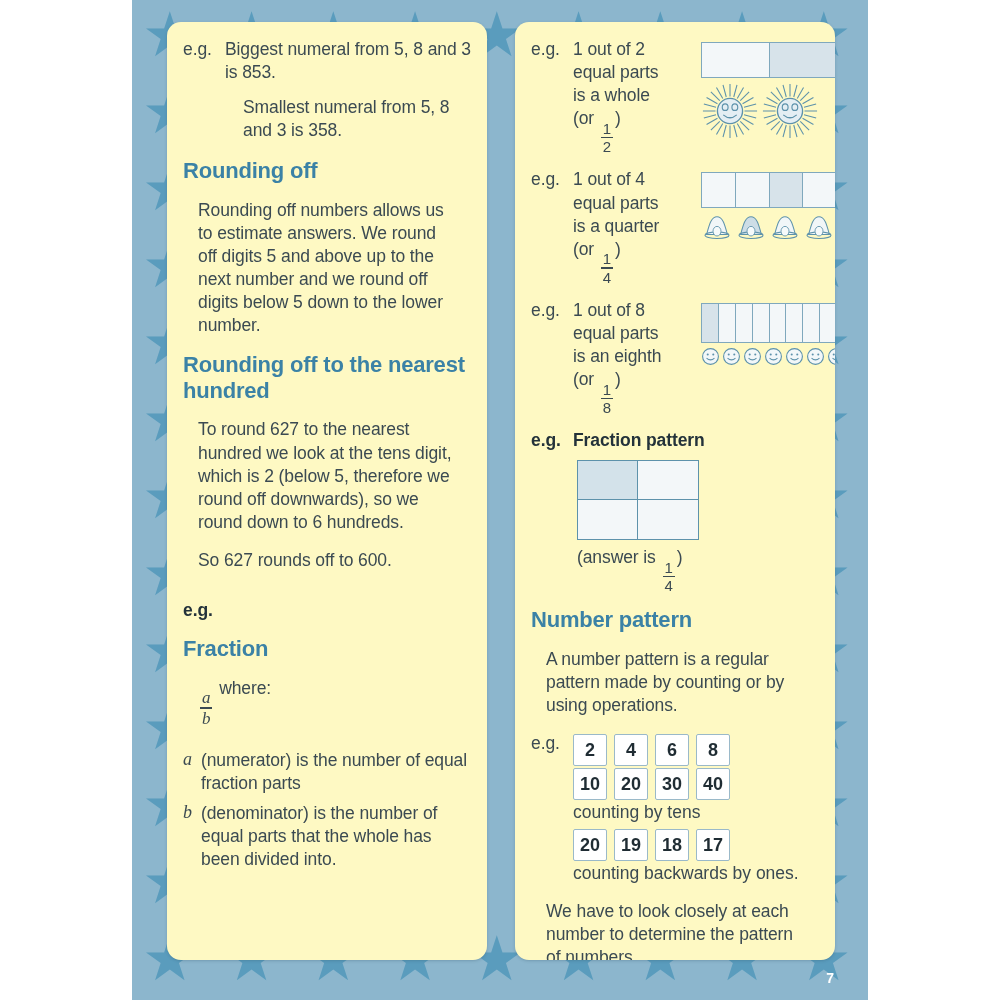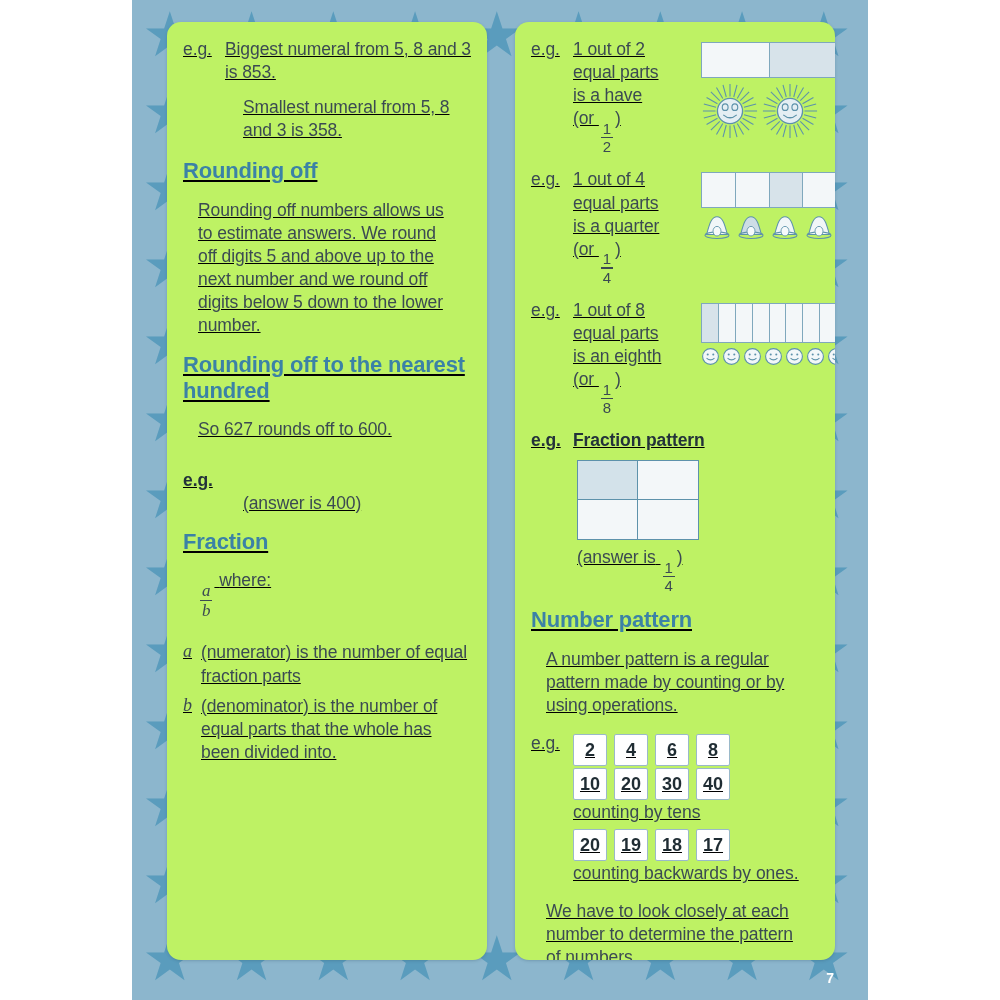--- a/index.html
+++ b/index.html
@@ -23,25 +23,24 @@
     color:#5a9cbd;
     line-height:1;
     font-size:62px;
     font-family:"DejaVu Sans", sans-serif;
     user-select:none;
   }
 
   
   .col{
     position:absolute;
-    background:#bef264;
+    background:#fef9c3;
     border-radius:14px;
     box-shadow:0 1px 3px rgba(40,70,90,.25);
     overflow:hidden;
-    text-decoration:underline;
   }
   .col-left{left:35px;top:22px;width:320px;height:938px;}
   .col-right{left:383px;top:22px;width:320px;height:938px;}
   .col-inner{padding:16px 16px 10px 16px;box-sizing:border-box;height:100%;}
 
   
   .body-txt{
     font-size:17.5px;
     line-height:1.32;
     color:#3b4a52;
@@ -179,27 +178,27 @@
           <div class="eg-tag body-txt">e.g.</div>
           <div class="eg-body body-txt">Biggest numeral from 5, 8 and 3 is 853.</div>
         </div>
         <div class="gap"></div>
         <div class="body-txt indent">Smallest numeral from 5, 8 and 3 is 358.</div>
 
         <h2 class="head first">Rounding off</h2>
         <p class="body-txt">Rounding off numbers allows us to estimate answers. We round off digits 5 and above up to the next number and we round off digits below 5 down to the lower number.</p>
 
         <h2 class="head">Rounding off to the nearest hundred</h2>
+        <p class="body-txt">To round 627 to the nearest hundred we look at the tens digit, which is 2 (below 5, therefore we round off downwards), so we round down to 6 hundreds.</p>
         <p class="body-txt">So 627 rounds off to 600.</p>
 
         <div class="gap"></div>
         <div class="eg-row">
           <div class="eg-tag body-txt bold">e.g.</div>
         </div>
-        <div class="body-txt indent">(answer is 400)</div>
 
         <h2 class="head">Fraction</h2>
         <p class="body-txt">
           <span class="frac it">
             <span class="num">a</span>
             <span class="bar"></span>
             <span class="den">b</span>
           </span>
           <span>where:</span>
         </p>
@@ -220,21 +219,21 @@
 
     <div class="col col-right">
       <div class="col-inner">
 
         <div id="examples-host">
             <div class="ex-block">
               <div class="eg-tag body-txt">e.g.</div>
               <div class="ex-text body-txt">
                 <div>1 out of 2</div>
                 <div>equal parts</div>
-                <div>is a have</div>
+                <div>is a whole</div>
                 <div><span>(or </span><span class="frac">
                     <span class="num">1</span>
                     <span class="bar"></span>
                     <span class="den">2</span>
                   </span><span>)</span></div>
               </div>
               <div class="ex-art">
                 <div class="bar-row bar2">
                   <div class="bar-cell"></div>
                   <div class="bar-cell on"></div>

